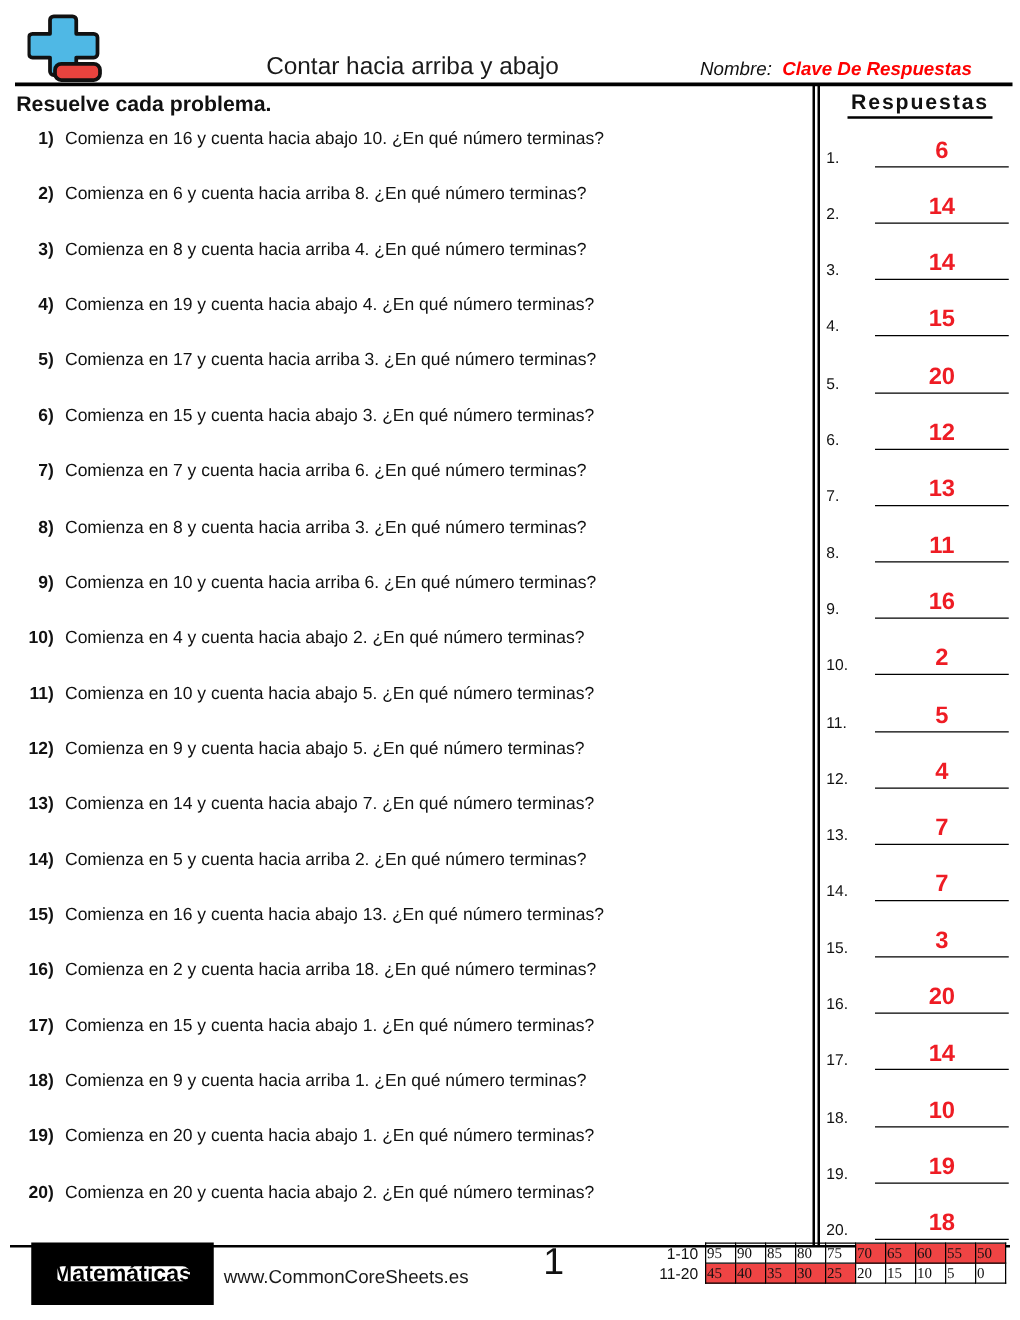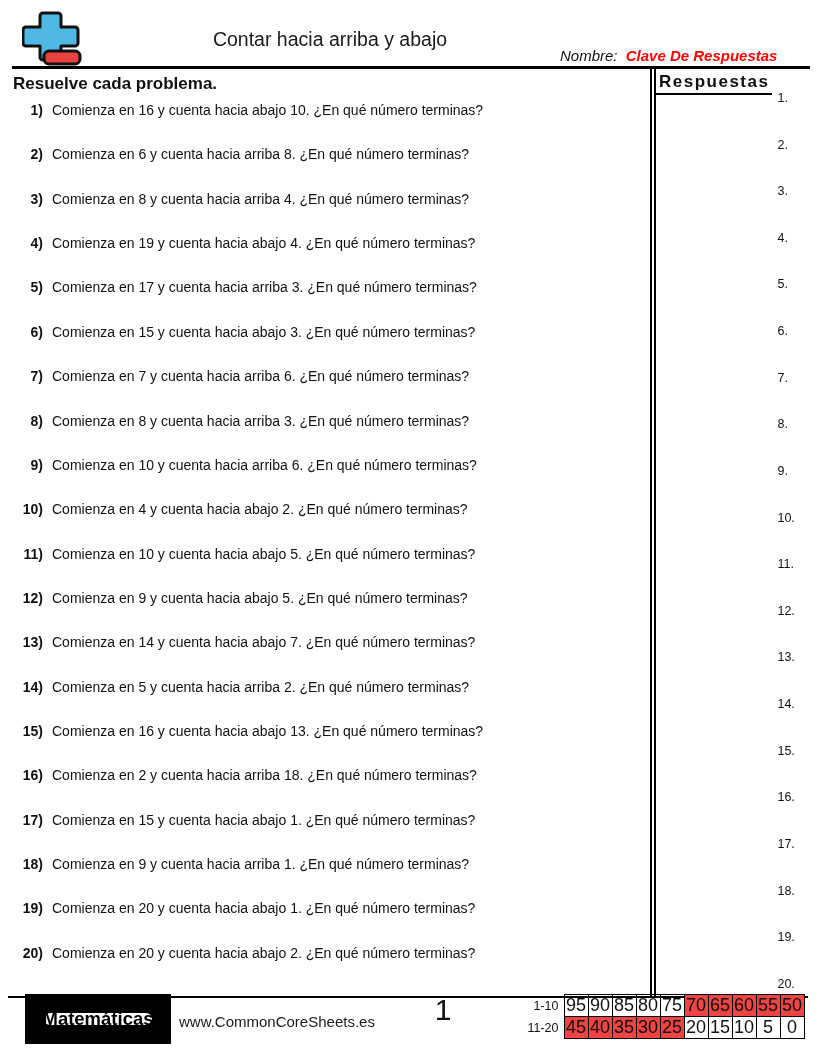--- a/index.html
+++ b/index.html
@@ -6,21 +6,21 @@
   html,body { background:#ffffff; }
   .page {
     position:relative; width:816px; height:1056px; margin:0 auto;
     background:#ffffff; color:#111;
     font-family:"Liberation Sans","DejaVu Sans",sans-serif;
     overflow:hidden;
   }
   
   .logo { position:absolute; left:22px; top:10px; }
   .title {
-    position:absolute; left:100px; top:28px; width:460px;
+    position:absolute; left:100px; top:42px; width:460px;
     text-align:center; font-size:19.5px; color:#1a1a1a;
   }
   .name-block {
     position:absolute; left:560px; top:47px; white-space:nowrap; font-size:15px;font-style:italic;
   }
   .name-value { color:#fe0000; font-weight:bold; margin-left:4px; }
   .header-rule {
     position:absolute; left:12px; top:66px; width:798px; height:2.5px; background:#000;
   }
   .instruction {
@@ -30,21 +30,21 @@
   .problems {
     position:absolute; left:13px; top:101px; width:628px; height:861px;
     display:flex; flex-direction:column; justify-content:space-between;
   }
   .p-row { display:flex; gap:9px; font-size:14px; line-height:18px; }
   .p-num { min-width:30px; text-align:right; font-weight:bold; }
   
   .answers-panel {
     position:absolute; left:650px; top:67px; width:166px; height:929px;
     border-left:6px double #000;
-    display:flex; 
+    display:flex; flex-direction:column;
   }
   .answers-heading-wrap { text-align:center; padding-top:5px; }
   .answers-heading {
     display:inline-block; font-size:17px; font-weight:bold; letter-spacing:1.5px;
     border-bottom:2.5px solid #000; padding:0 3px 1px 3px;
   }
   .answers-list {
     flex:1; display:flex; flex-direction:column; justify-content:space-between;
     margin:16px 0 4px 0; padding-left:5px;
   }
@@ -68,22 +68,22 @@
     display:flex; align-items:center; justify-content:center;
     font-size:18.5px; font-weight:bold; color:#000;
   }
   .website { position:absolute; left:179px; top:1013px; font-size:15px; color:#1a1a1a; }
   .page-number { position:absolute; left:398px; top:993px; width:90px; text-align:center; font-size:30px; }
   .score-table { position:absolute; left:520px; top:994px; border-collapse:collapse; }
   .score-table td.lbl {
     border:none; text-align:right; padding-right:5px; font-size:12.5px; width:44px;
   }
   .score-table td.cell {
-    border:1.5px solid #000; width:24px; height:16px; text-align:center;
-    font-size:18px; padding:0 1px;
+    border:1.5px solid #000; width:24px; height:16px; 
+    font-size:12px; padding:0 1px;font-family:Liberation Serif, serif;
   }
   .score-table td.cell.hl { background:#ef4444; }
 </style>
 </head>
 <body>
 
 <div class="page">
 
   <div class="logo">
     <svg width="60" height="56" viewBox="0 0 60 56" aria-hidden="true">

